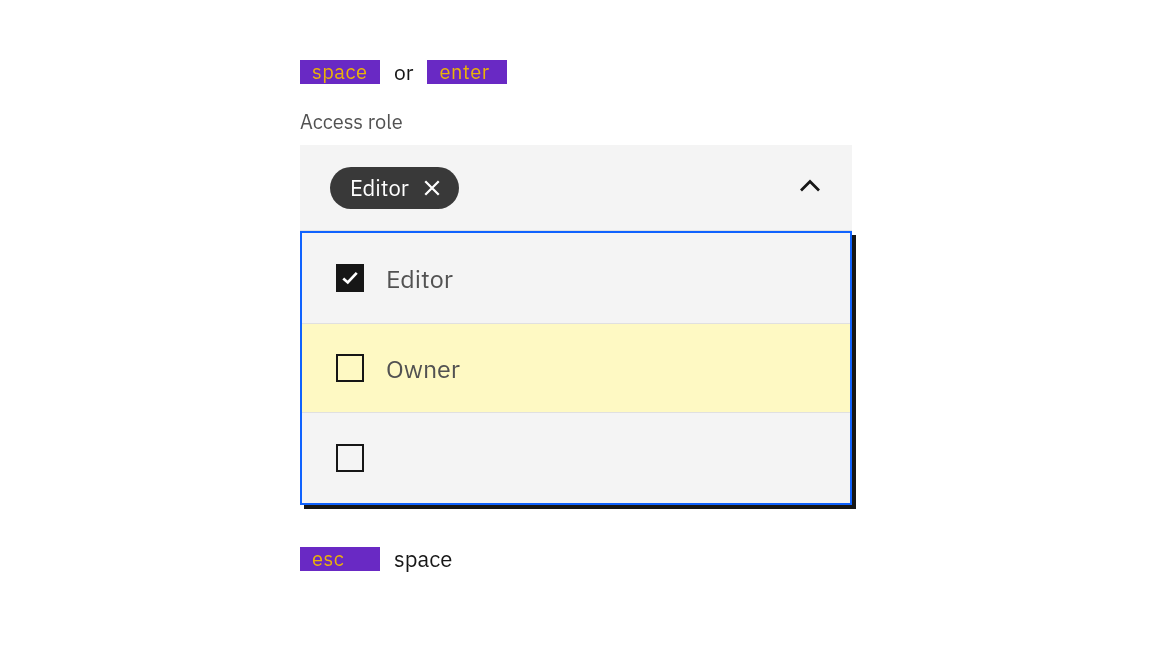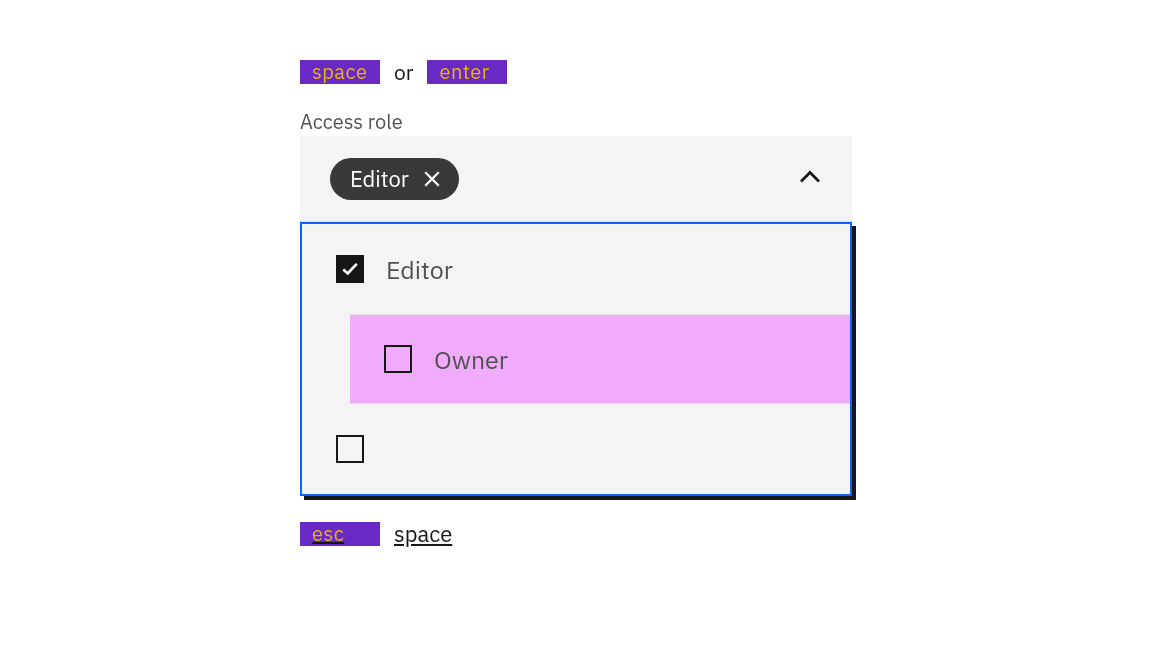--- a/index.html
+++ b/index.html
@@ -34,21 +34,21 @@
     background: #6929c4;
     color: #eab308;
     font-size: 20px;
     letter-spacing: 0.5px;
     font-family: "IBM Plex Sans", sans-serif;
   }
   .hint-row .conn { font-size: 21px; color: #161616; }
   .field-label {
     font-size: 20px;
     color: #525252;
-    margin-bottom: 1px;
+    margin-bottom: 10px;
   }
   .combo {
     width: 552px;
     background: #f4f4f4;
   }
   .combo-header {
     height: 86px;
     display: flex;
     align-items: center;
     padding: 0 30px 0 30px;
@@ -82,39 +82,38 @@
   .opt {
     display: flex;
     align-items: center;
     gap: 22px;
     height: 90px;
     padding: 0 34px;
     font-size: 25px;
     color: #525252;
   }
   .opt.highlight {
-    background: #f0abfc;
+    background: #fef9c3;
     border-top: 1px solid #e0e0e0;
     border-bottom: 1px solid #e0e0e0;
-    margin-left: 48px;
   }
   .cb {
     width: 28px;
     height: 28px;
     border: 2px solid #161616;
     display: inline-flex;
     align-items: center;
     justify-content: center;
     flex: 0 0 28px;
   }
   .cb.checked {
     background: #161616;
   }
   .cb.checked svg { display: block; }
-  .hint-row.bottom { margin-top: 26px; margin-bottom: 0; text-decoration: underline; }
+  .hint-row.bottom { margin-top: 42px; margin-bottom: 0; }
 </style>
 </head>
 <body>
 
 <div class="wrap">
 
   <div class="hint-row">
     <span class="kbd">space</span>
     <span class="conn">or</span>
     <span class="kbd">enter</span>

